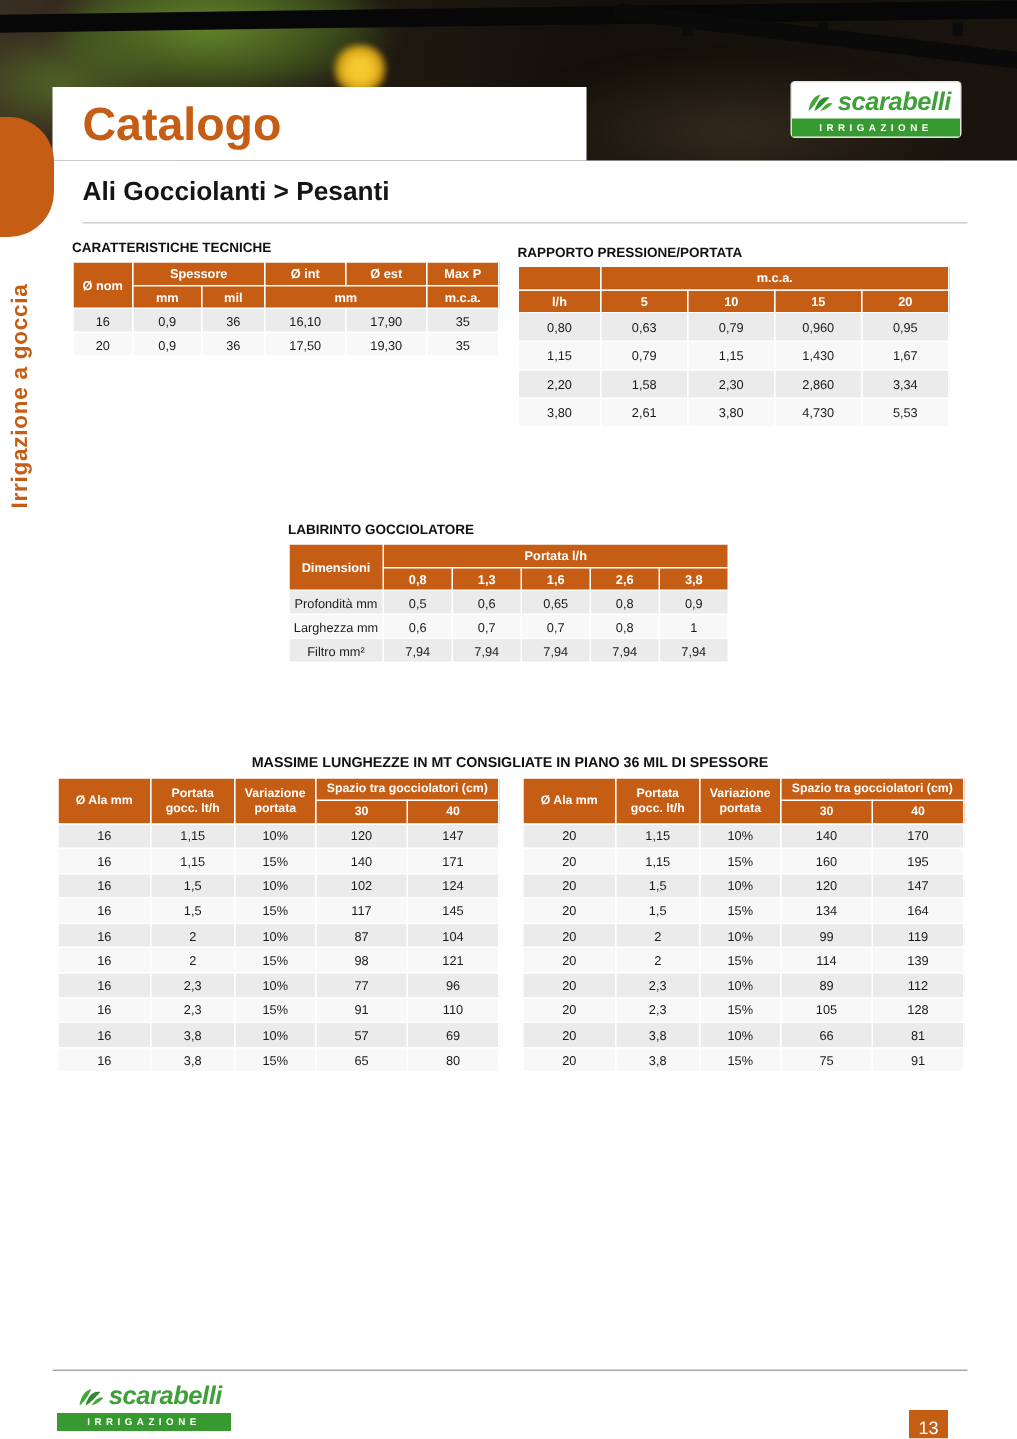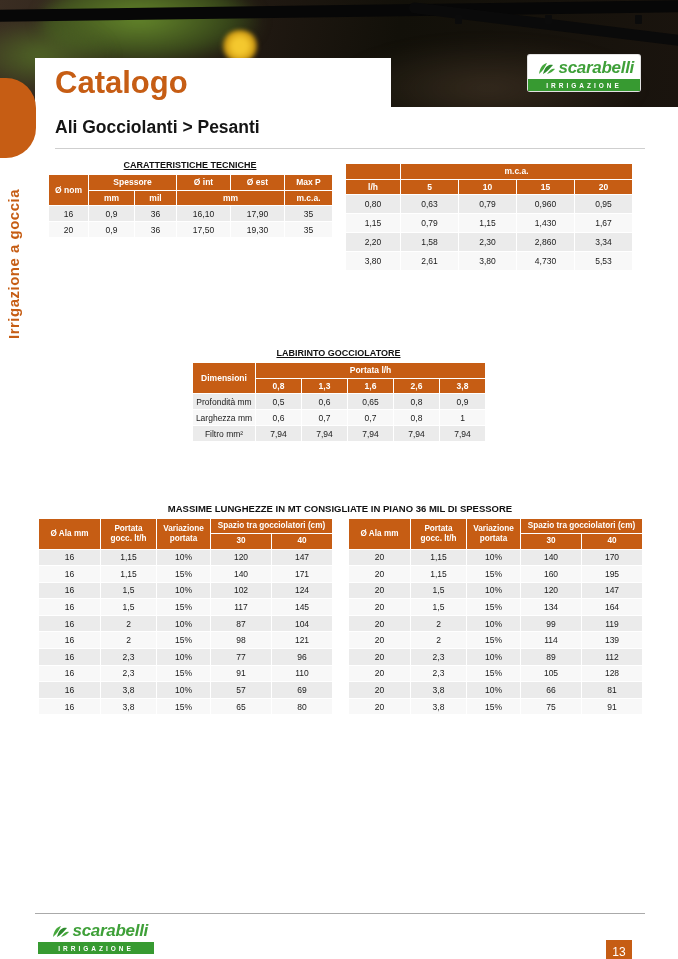--- a/index.html
+++ b/index.html
@@ -39,21 +39,21 @@
   .title-plate h1 { font-size:31px; font-weight:bold; color:var(--accent); padding:7px 0 0 20px; }
   .subtitle { position:absolute; left:55px; top:117px; font-size:17.5px; font-weight:bold; color:#151515; }
   .subtitle-rule { position:absolute; left:55px; top:148px; width:590px; height:1px; background:#cfcfcf; }
   .side-tab { position:absolute; left:0; top:78px; width:36px; height:80px; background:var(--accent);
               border-radius:0 30px 30px 0; }
   .side-label { position:absolute; left:5px; top:163px; height:202px; writing-mode:vertical-rl;
                 transform:rotate(180deg); color:var(--accent); font-weight:bold; font-size:15px;
                 letter-spacing:.5px; text-align:center; }
 
   
-  .tbl-title { font-weight:bold; font-size:9px; color:#111; text-align:center; margin-bottom:4px;text-decoration:underline; }
+  .tbl-title { font-weight:bold; font-size:9px; color:#111; text-align:left; margin-bottom:4px; }
   table { border-collapse:collapse; table-layout:fixed; width:100%; font-size:8.5px; }
   th { background:var(--accent); color:#fff; border:1px solid #fff; font-weight:bold;
        padding:2px 1px; text-align:center; white-space:pre-line; vertical-align:middle; line-height:1.25; }
   td { border:1px solid #fff; text-align:center; padding:2.5px 2px; color:#1a1a1a; }
   tbody tr:nth-child(odd) td  { background:#ebebeb; }
   tbody tr:nth-child(even) td { background:#f8f8f8; }
   .roomy td { padding:4px 0; }
   .massime th { font-size:8.2px; }
   .massime td { padding:2.8px 2px; }
 
@@ -150,20 +150,21 @@
             <td>36</td>
             <td>17,50</td>
             <td>19,30</td>
             <td>35</td>
           </tr>
         </tbody>
       </table>
   </div>
 
   <div class="sec-rapporto">
+    <div class="tbl-title">RAPPORTO PRESSIONE/PORTATA</div>
     <table class="roomy">
       <colgroup>
           <col style="width:55px">
           <col style="width:58px">
           <col style="width:58px">
           <col style="width:58px">
           <col style="width:58px">
         </colgroup>
     <thead>
           <tr>

